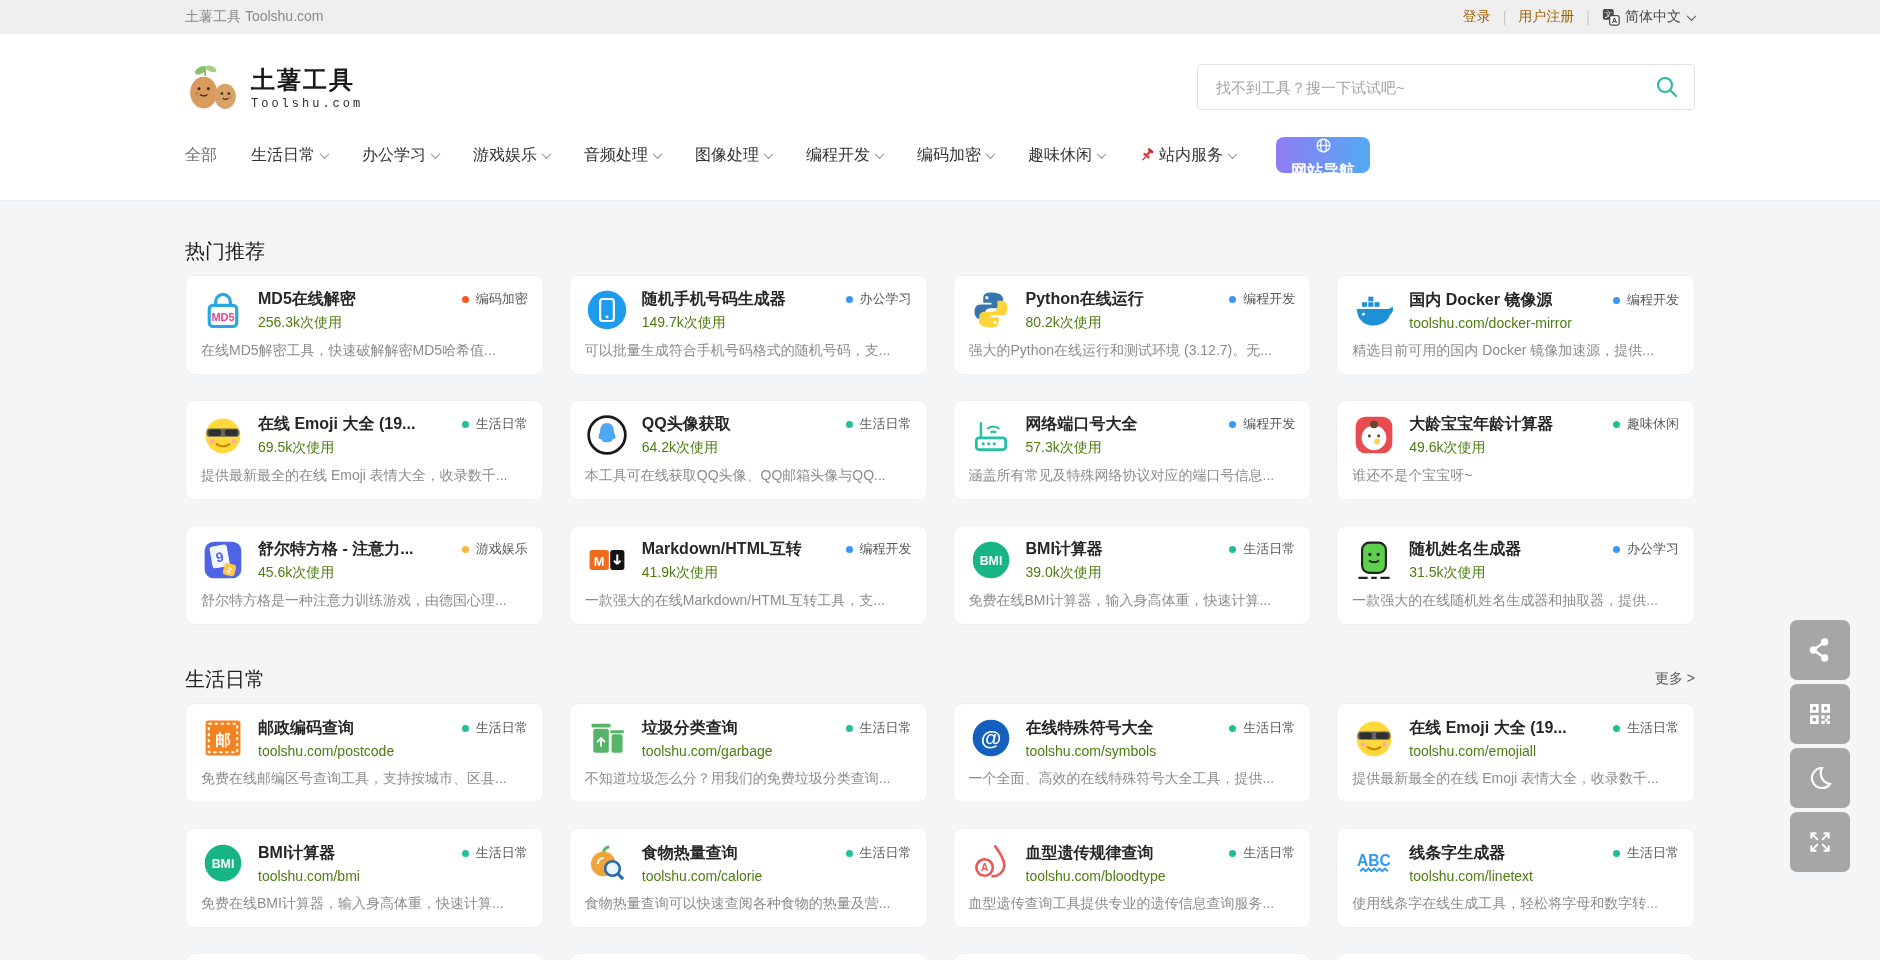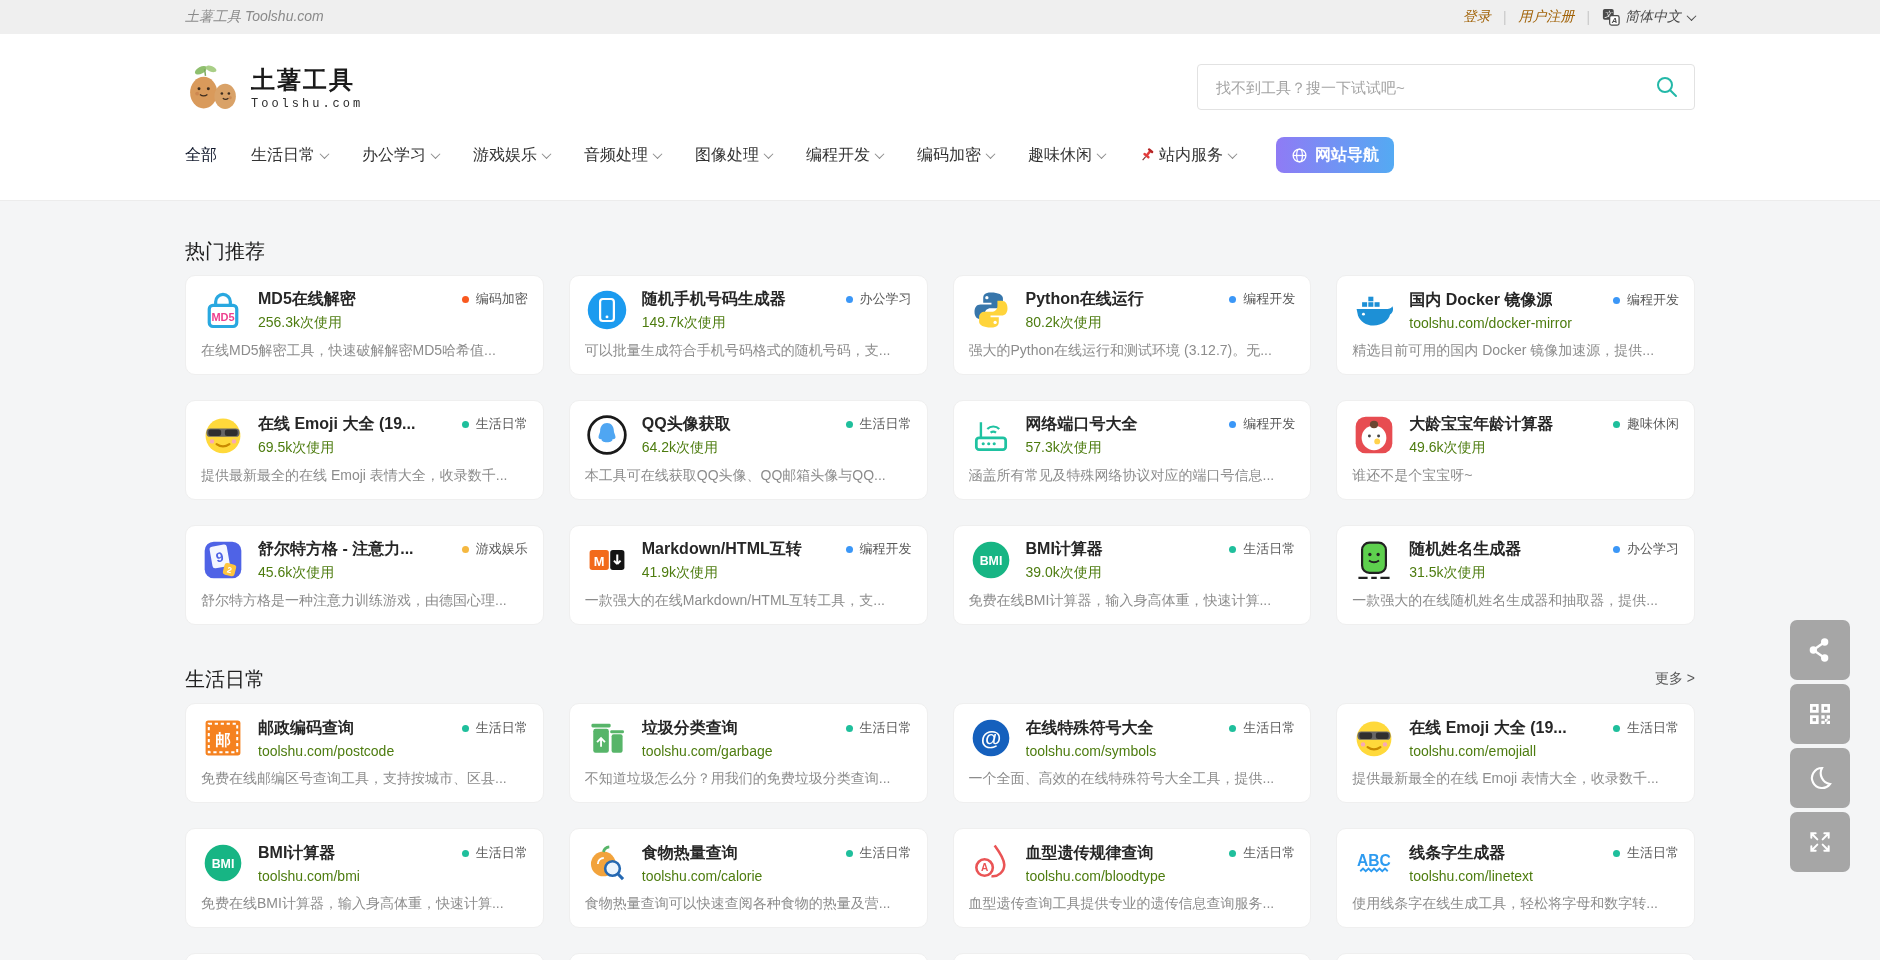--- a/index.html
+++ b/index.html
@@ -2,21 +2,21 @@
 <html><head>
 <meta charset="utf-8">
 <style>
   * { box-sizing: border-box; margin: 0; padding: 0; }
   html,body { width: 1880px; height: 960px; overflow: hidden; }
   body { font-family: "Liberation Sans", "DejaVu Sans", sans-serif; background: #f4f5f6; }
   .container { width: 1510px; margin: 0 auto; }
 
   
   .topbar { height: 34px; background: #efefef; }
-  .topbar .container { display: flex; justify-content: space-between; align-items: center; height: 34px; font-size: 14px; font-style: italic; }
+  .topbar .container { display: flex; justify-content: space-between; align-items: center; height: 34px; font-size: 14px; }
   .tb-site { color: #8a8a8a; }
   .tb-right { display: flex; align-items: center; gap: 12px; color: #4a4a4a; }
   .tb-right .sep { color: #c9c9c9; }
   .tb-link { color: #a16207; cursor: pointer; }
   .tb-lang { display: flex; align-items: center; gap: 5px; cursor: pointer; }
   .chev { width: 7px; height: 7px; border-right: 1.6px solid #8c8c8c; border-bottom: 1.6px solid #8c8c8c; display: inline-block; transform: rotate(45deg) translate(-1px,-1px); margin-left: 6px; }
   .tb-lang .chev { border-color: #4a4a4a; margin-left: 2px; }
 
   
   .header { background: #fff; padding: 24px 0 26px; border-bottom: 1px solid #ececec; }
@@ -24,24 +24,24 @@
   .logo { display: flex; align-items: center; gap: 10px; cursor: pointer; }
   .logo-text .lt1 { font-size: 24px; font-weight: bold; color: #1a1a1a; letter-spacing: 2px; }
   .logo-text .lt2 { font-size: 12px; color: #2b2b2b; letter-spacing: 3px; font-family: "Liberation Mono", monospace; margin-top: 1px; }
   .search { position: relative; width: 498px; }
   .search input { width: 100%; height: 46px; border: 1px solid #e2e2e2; border-radius: 4px; padding: 0 52px 0 18px; font-size: 15px; color: #333; outline: none; background: #fff; }
   .search input::placeholder { color: #a3a3a3; }
   .search .mag { position: absolute; right: 16px; top: 11px; cursor: pointer; }
 
   
   .nav { display: flex; align-items: center; gap: 34px; margin-top: 20px; height: 38px; white-space: nowrap; }
-  .nav-all { color: #0f172a; font-size: 16px; cursor: pointer; }
+  .nav-all { color: #737373; font-size: 16px; cursor: pointer; }
   .nav-item { display: flex; align-items: center; font-size: 16px; color: #333; cursor: pointer; }
   .nav-item .pin { margin-right: 4px; display: inline-flex; }
-  .nav-btn { margin-left: 6px; height: 36px; padding: 0 15px; border: none; border-radius: 8px; display: inline-flex; align-items: center; gap: 7px; background: linear-gradient(90deg,#8f7bf5,#54aaf3); color: #fff; font-size: 16px; font-weight: bold; cursor: pointer; font-family: inherit; }
+  .nav-btn { margin-left: 6px; height: 36px; padding: 0 15px; border: none; border-radius: 8px; display: inline-flex; align-items: center; gap: 7px; background: linear-gradient(90deg,#8f7bf5,#54aaf3); color: #fff; font-size: 16px; font-weight: bold; cursor: pointer; font-family: inherit; flex-direction: column; }
 
   
   .main { padding-top: 36px; }
   .sec-head { display: flex; justify-content: space-between; align-items: center; height: 28px; margin-bottom: 10px; }
   .sec-title { font-size: 20px; font-weight: 500; color: #1f1f1f; }
   .sec-more { font-size: 14px; color: #595959; cursor: pointer; }
   .grid { display: grid; grid-template-columns: repeat(4, 1fr); gap: 25px; }
   .sec2 { margin-top: 40px; }
   .card { background: #fff; border: 1px solid #efefef; border-radius: 10px; height: 100px; padding: 12px 15px; cursor: pointer; overflow: hidden; }
   .card-top { display: flex; align-items: center; }

